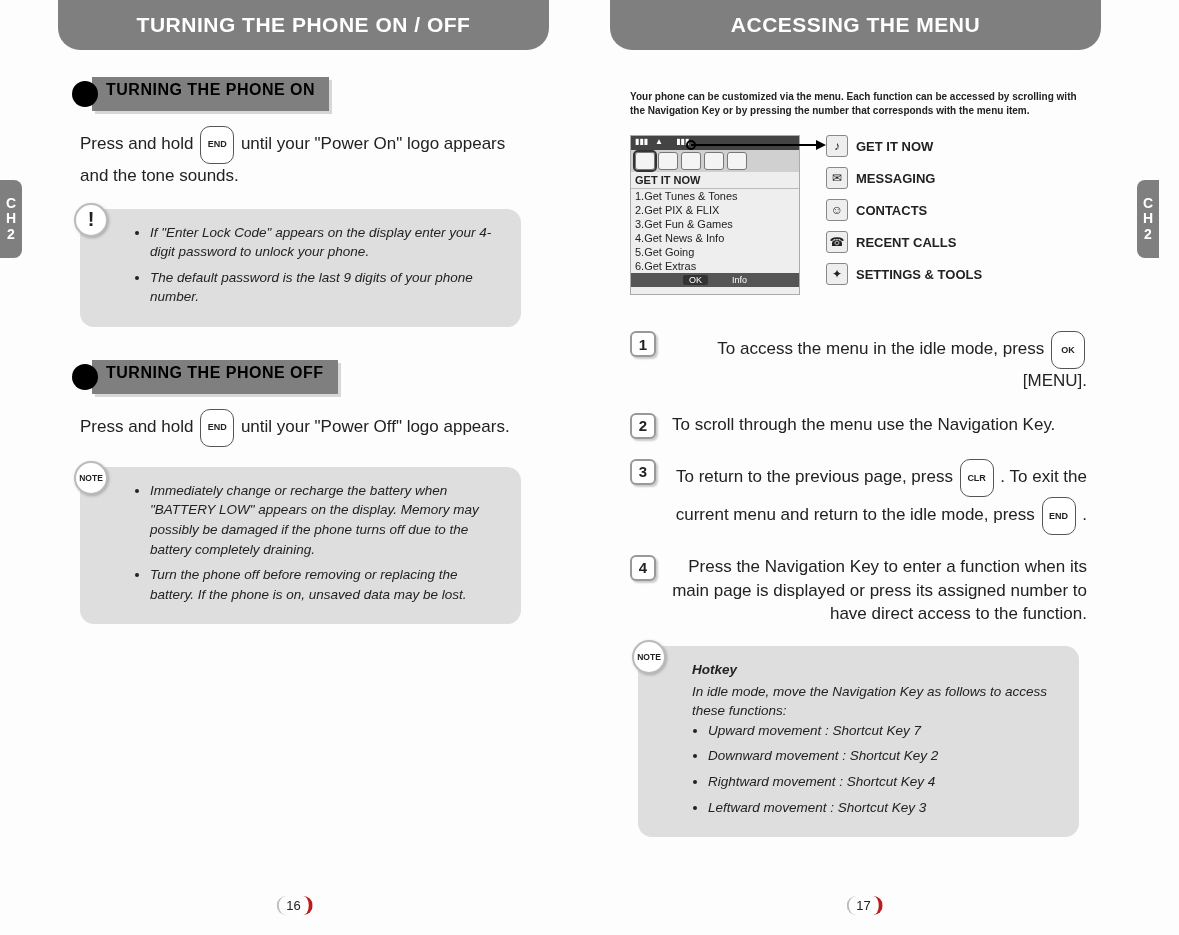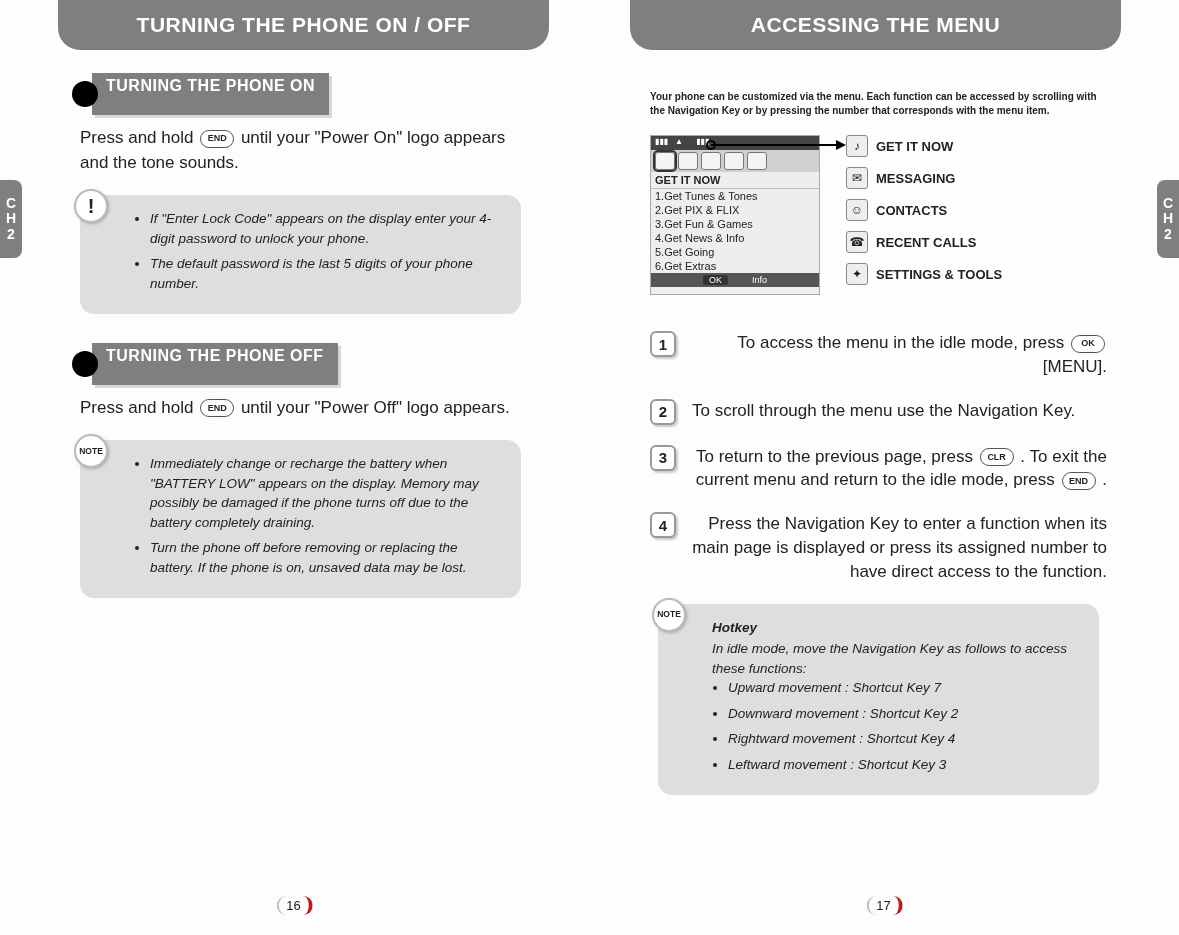--- a/index.html
+++ b/index.html
@@ -13,21 +13,21 @@
     position: relative;
     overflow: hidden;
   }
   .page {
     position: absolute;
     top: 0;
     width: 589px;
     height: 935px;
   }
   .page-left { left: 0; }
-  .page-right { left: 590px; }
+  .page-right { left: 570px; }
 
   .tab-header {
     margin: 0 40px 0 58px;
     background: #7f7f7f;
     border-radius: 0 0 22px 22px;
     height: 50px;
     display: flex;
     align-items: center;
     justify-content: center;
     color: #fff;
@@ -68,40 +68,40 @@
   }
   .sub-heading .dot {
     width: 26px; height: 26px;
     background: #000;
     border-radius: 50%;
     margin-right: -6px;
     z-index: 2;
   }
   .sub-heading .label {
     background: #7f7f7f;
-    color: #ffffff;
+    color: #000000;
     font-weight: bold;
     font-size: 16px;
-    padding: 4px 14px 20px 14px;
+    padding: 4px 14px 12px 14px;
     letter-spacing: .5px;
     box-shadow: 3px 3px 0 rgba(0,0,0,.15);
   }
 
   .body-text {
     font-size: 17px;
     line-height: 1.45;
     margin: 0 8px 20px 8px;
   }
   .key {
     display: inline-flex;
     align-items: center;
     justify-content: center;
     min-width: 34px;
     height: 18px;
-    padding: 4px 6px;
+    padding: 18px 6px;
     border: 1.5px solid #555;
     border-radius: 10px;
     font-size: 9px;
     font-weight: bold;
     background: #fff;
     vertical-align: middle;
     margin: 0 2px;
   }
 
   .note-box {
@@ -229,21 +229,21 @@
     </div>
     <p class="body-text">
       <span>Press and hold </span>
       <span class="key">END</span>
       <span> until your "Power On" logo appears and the tone sounds.</span>
     </p>
     <div class="note-box">
       <div class="badge excl">!</div>
       <ul>
         <li>If "Enter Lock Code" appears on the display enter your 4-digit password to unlock your phone.</li>
-        <li>The default password is the last 5 digits of your phone number.</li>
+        <li>The default password is the last 9 digits of your phone number.</li>
       </ul>
     </div>
 
     <div class="sub-heading">
       <div class="dot"></div>
       <div class="label">TURNING THE PHONE OFF</div>
     </div>
     <p class="body-text">
       <span>Press and hold </span>
       <span class="key">END</span>

